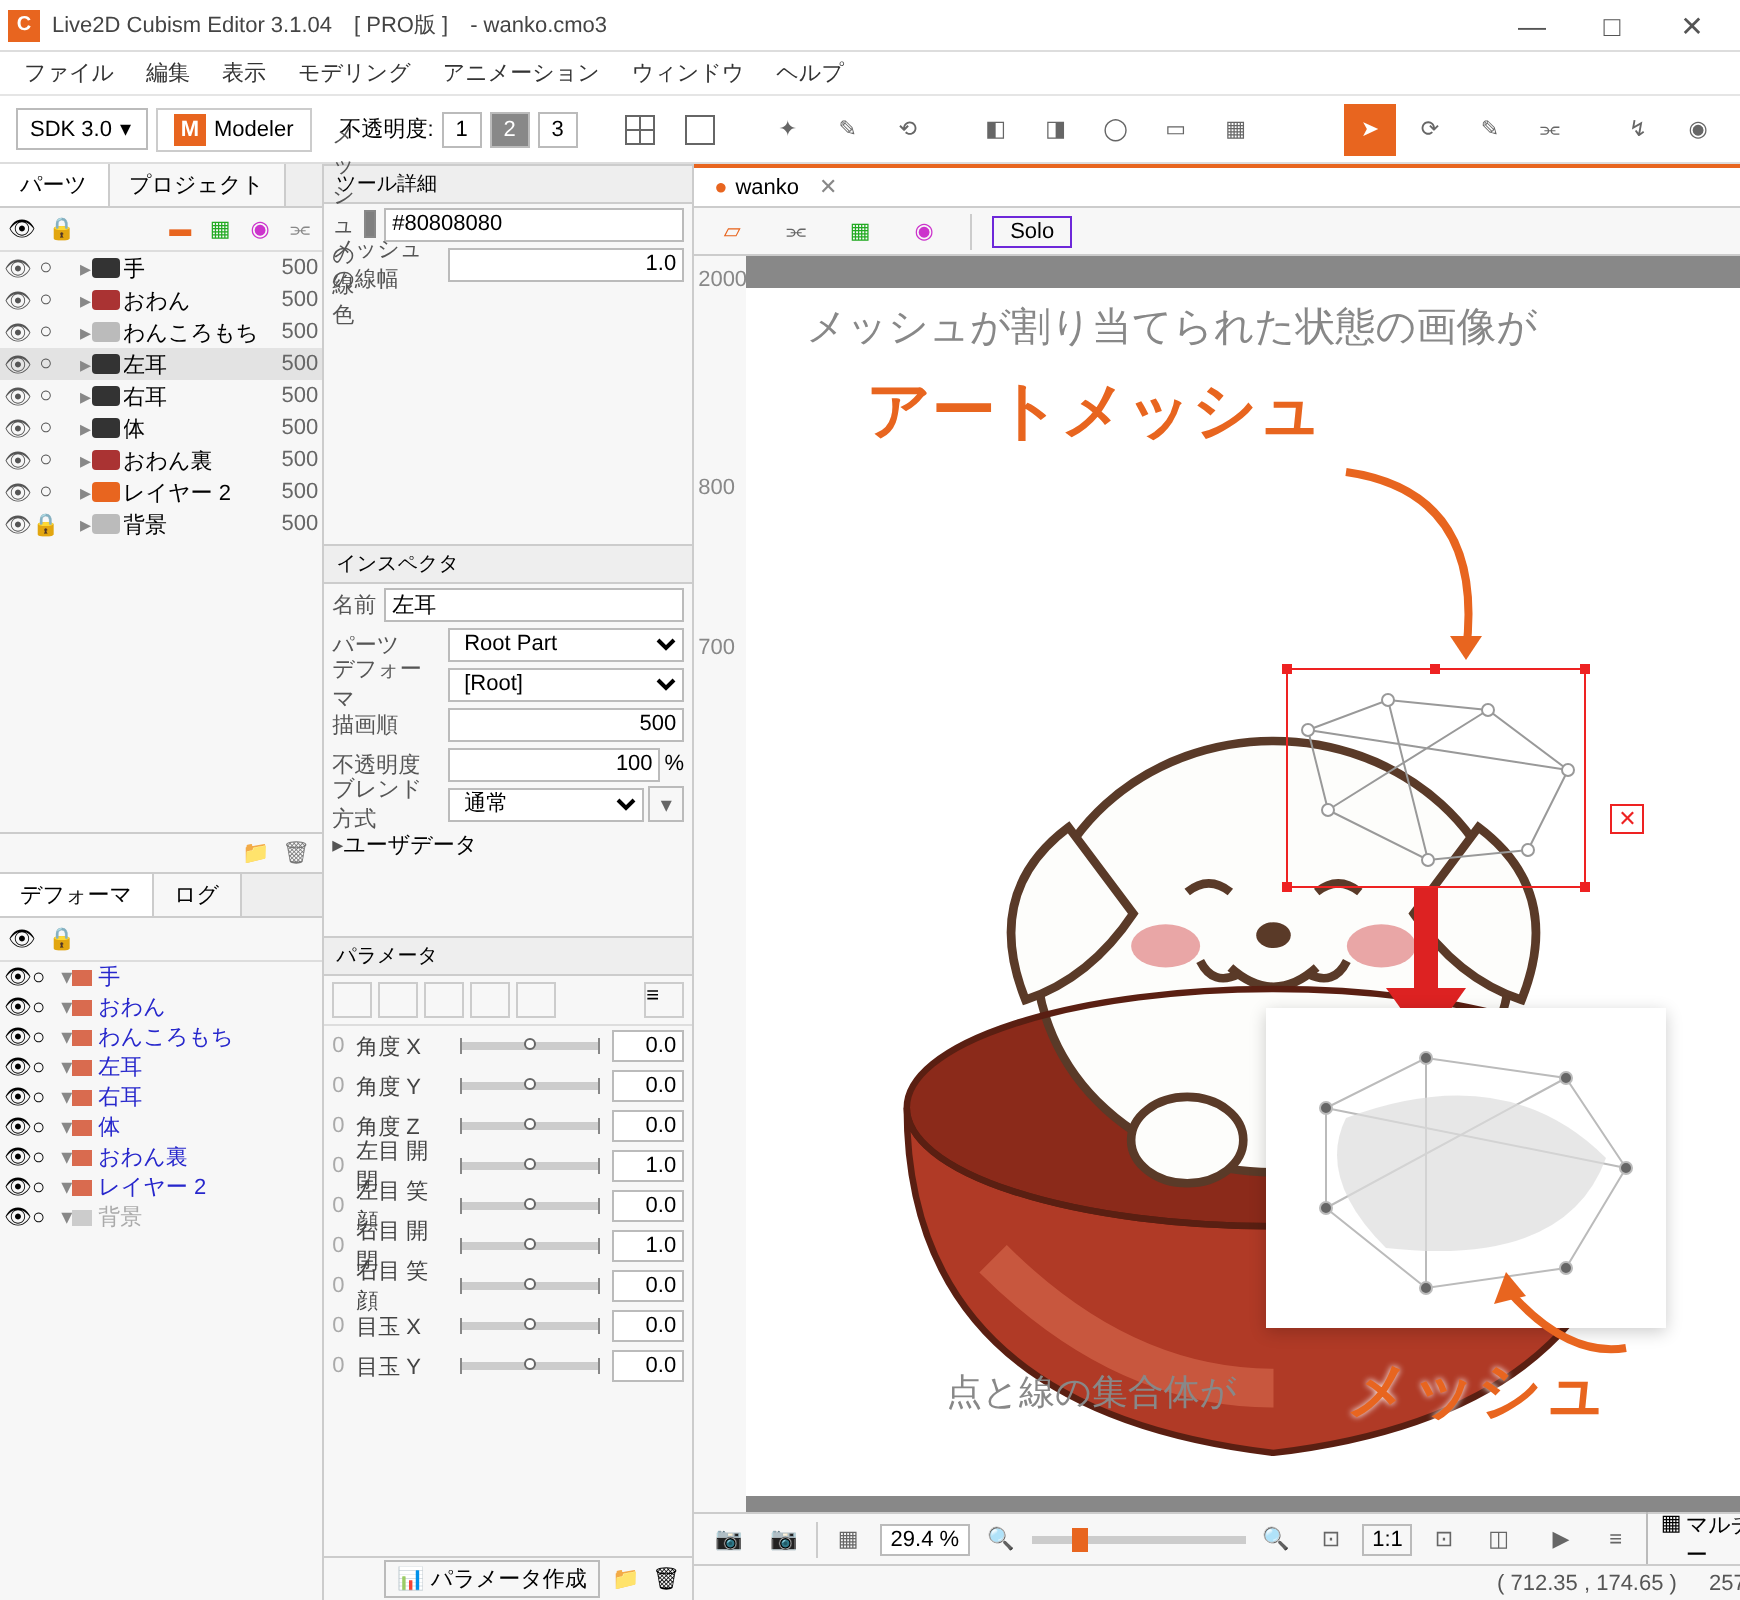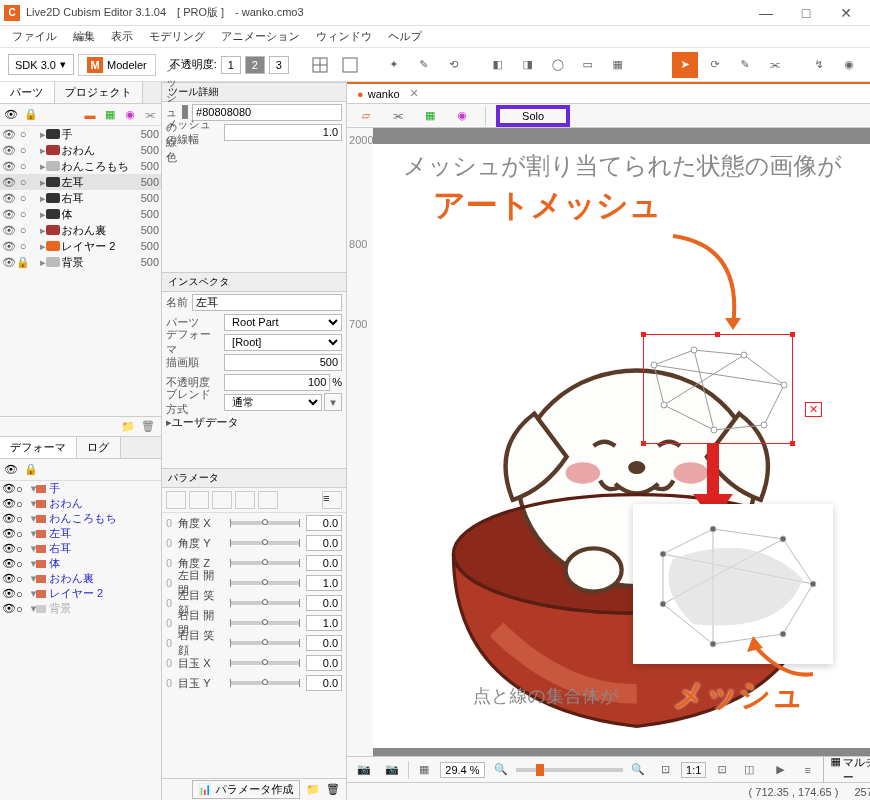--- a/index.html
+++ b/index.html
@@ -78,26 +78,26 @@
 .pararow .pslide::before{left:0;} .pararow .pslide::after{right:0;}
 .pararow .pslide .dot{position:absolute;width:6px;height:6px;background:#fff;border:1px solid #666;border-radius:50%;top:-2px;left:50%;margin-left:-3px;}
 .pararow .pval { width:36px; border:1px solid #bbb; text-align:right; padding:0 3px; height:16px; background:#fff;}
 .paramfoot{height:22px;border-top:1px solid #ccc;display:flex;align-items:center;padding:0 6px;gap:6px;}
 
 
 .doctab { height:22px; background:#fff; border-bottom:1px solid #ccc; display:flex; align-items:center; border-top:2px solid #e8651f;}
 .doctab .tab { padding:2px 10px; display:flex;align-items:center;gap:4px;}
 .doctab .tab .dot{color:#e8651f;}
 .viewtb { height:24px; border-bottom:1px solid #ccc; display:flex; align-items:center; padding:0 6px; gap:6px; background:#f7f7f7;}
-.viewtb .solo { border:4px solid #6d28d9; padding:1px 22px;}
+.viewtb .solo { border:1px solid #6d28d9; padding:1px 8px;}
 .canvas { flex:1; position:relative; background:#888; padding:16px 20px 8px 26px; overflow:hidden;}
 .paper { width:100%; height:100%; background:#fff; position:relative;}
 .ruler-v { position:absolute; left:0; top:0; width:26px; height:100%; background:#f7f7f7; color:#888; font-size:9px;}
 .ruler-v div{position:absolute;left:2px;}
-.anno { position:absolute; font-size:24px; color:#888; font-weight:500;}
+.anno { position:absolute; font-size:20px; color:#888; font-weight:500;}
 .anno.big { font-size:32px; color:#e8651f; font-weight:bold; text-shadow:0 0 3px #fff;}
 .selbox { position:absolute; border:1px solid #e22; }
 .selbox .h { position:absolute; width:5px;height:5px;background:#e22;}
 .meshbox { position:absolute; background:#fff; box-shadow:0 2px 8px rgba(0,0,0,.2);}
 .statusbar { height:18px; border-top:1px solid #ccc; display:flex; justify-content:flex-end; align-items:center; padding:0 8px; gap:16px; background:#f7f7f7; font-size:10px; color:#555;}
 .bottomtb { height:26px; border-top:1px solid #ccc; display:flex; align-items:center; padding:0 6px; gap:4px; background:#f7f7f7;}
 .bottomtb .zoom { border:1px solid #bbb; padding:1px 4px; background:#fff; width:50px; text-align:center;}
 .bottomtb .zslide { width:120px; height:4px; background:#ccc; position:relative;}
 .bottomtb .zslide .zh{position:absolute;width:8px;height:12px;background:#e8651f;top:-4px;left:20px;}
 

